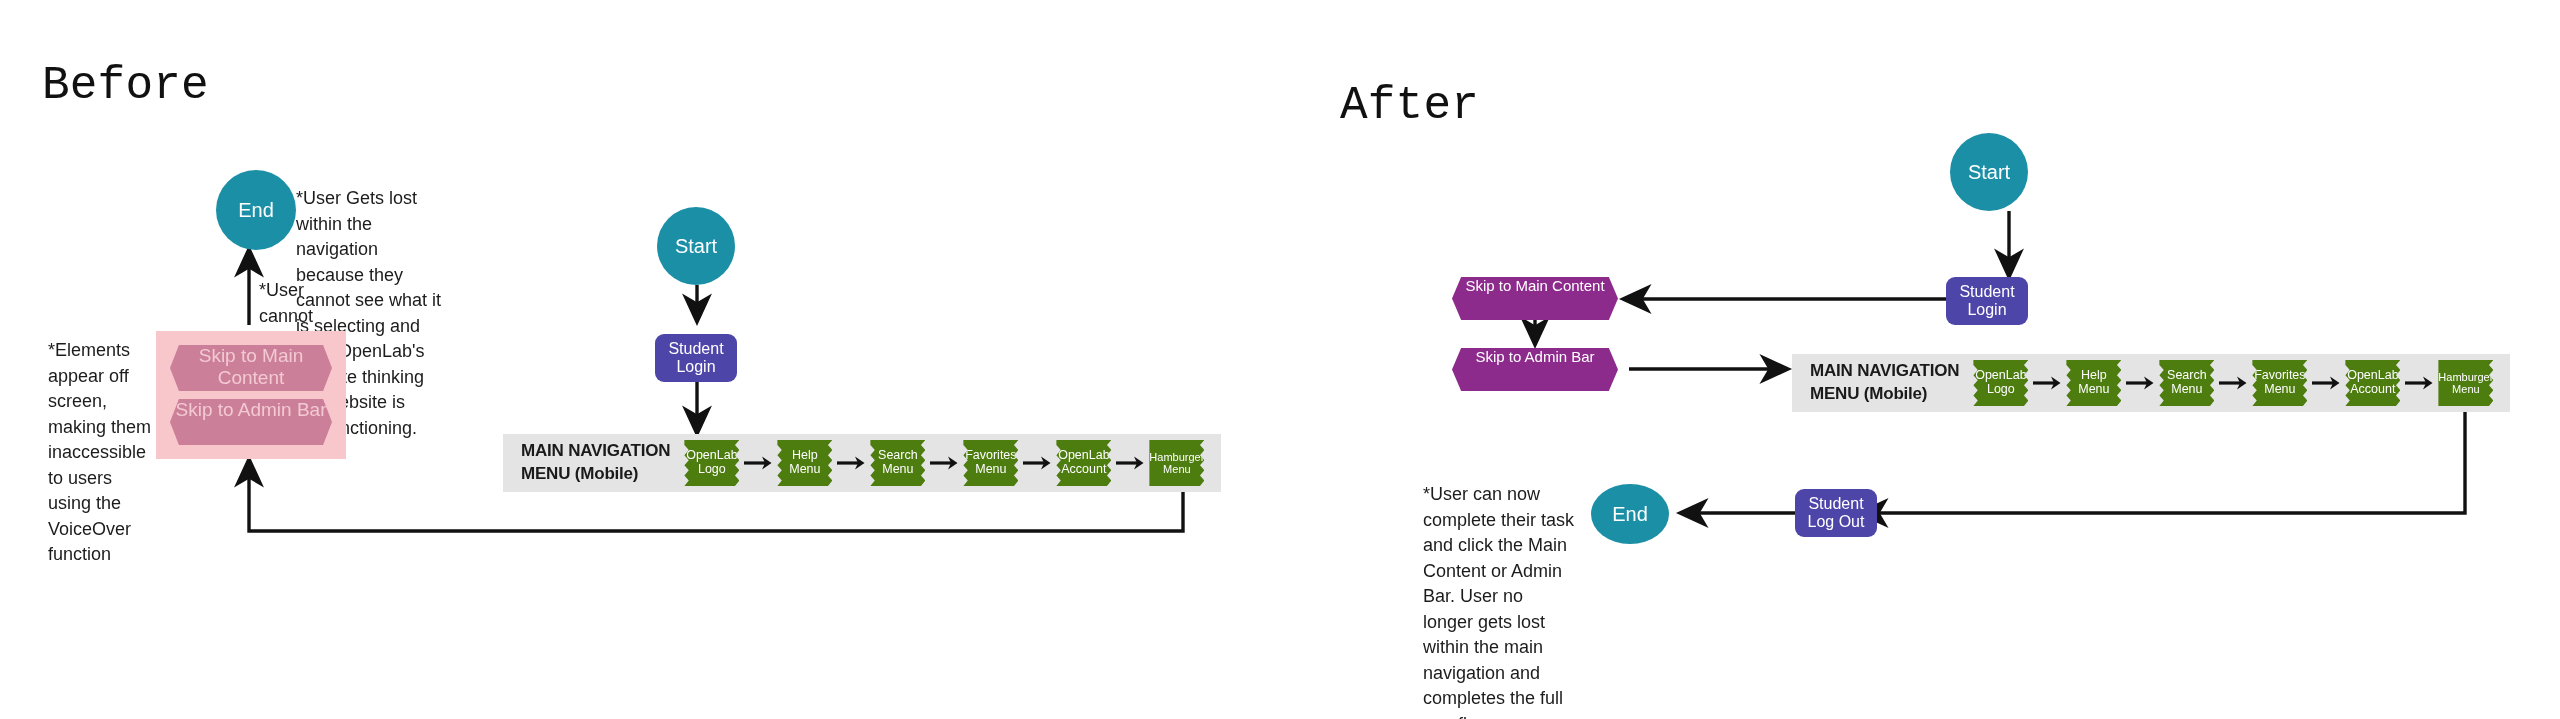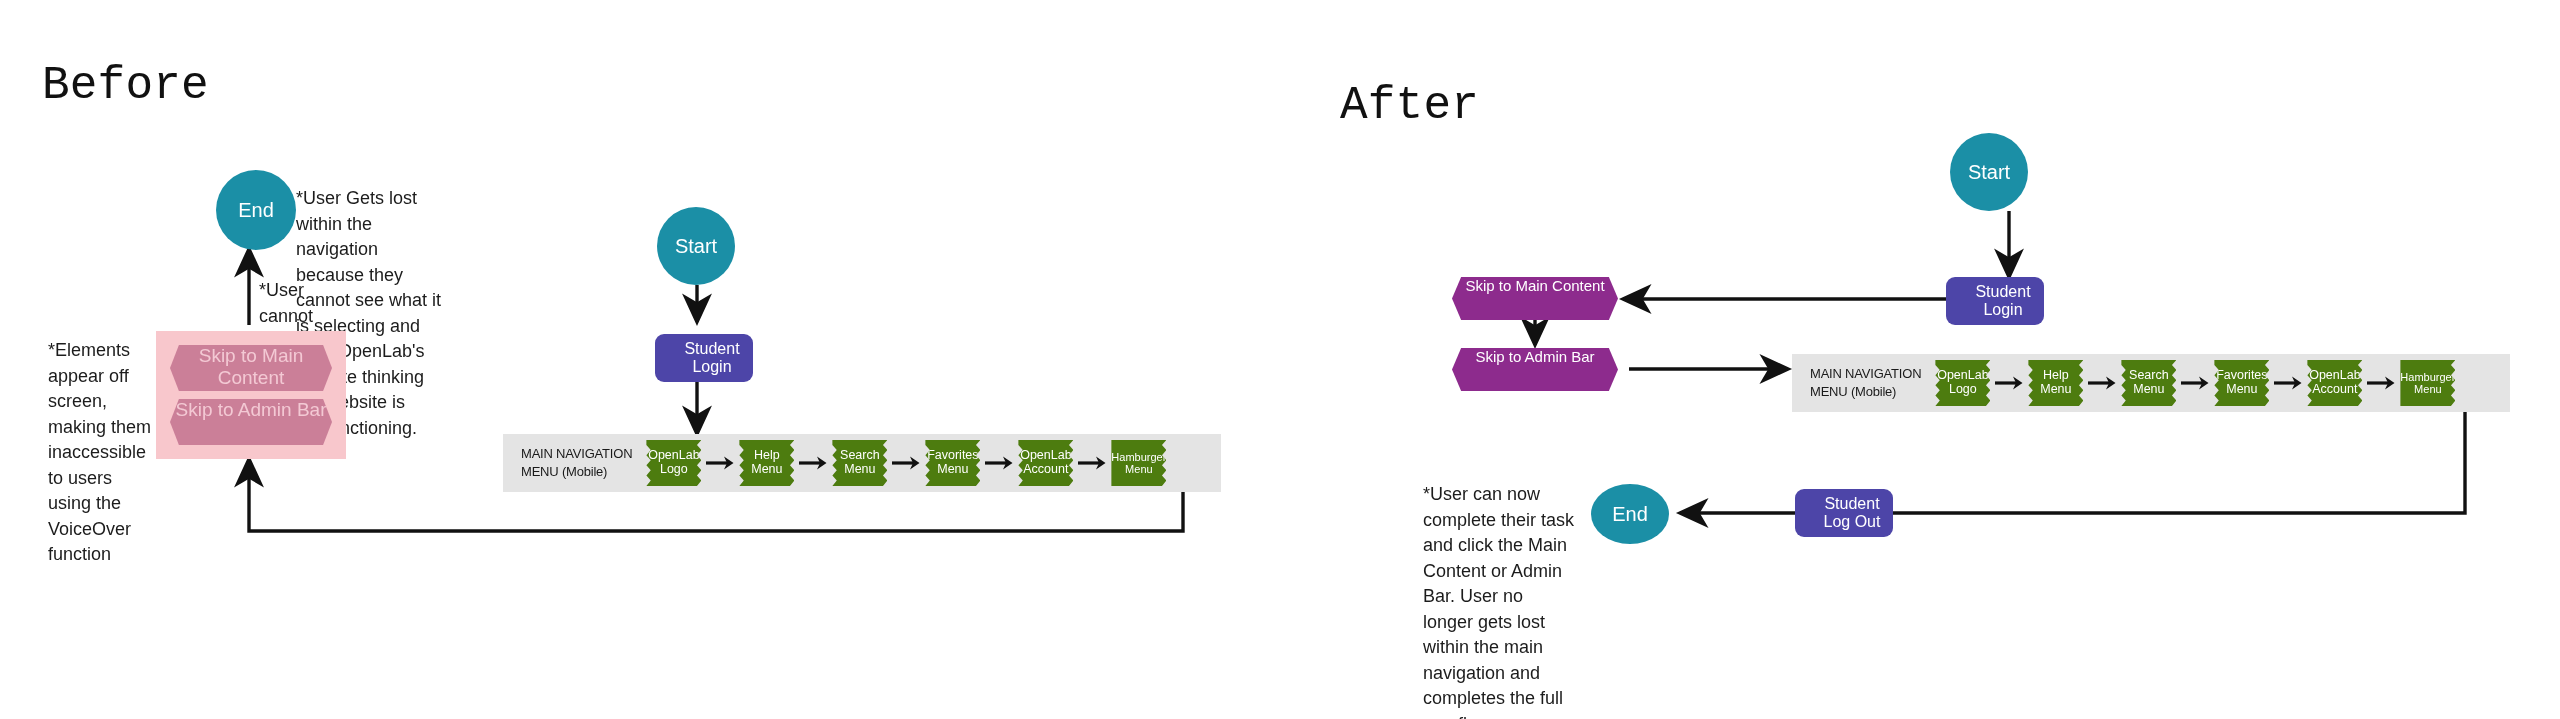--- a/index.html
+++ b/index.html
@@ -20,39 +20,39 @@
 
   
   .node-circle{
     border-radius:50%;
     display:flex;align-items:center;justify-content:center;
     color:#ffffff;font-size:20px;font-weight:400;
   }
   .node-rect{
     border-radius:9px;
     display:flex;flex-direction:column;align-items:center;justify-content:center;
-    color:#ffffff;font-size:19px;line-height:1.12;text-align:center;padding-left:16px;
+    color:#ffffff;font-size:19px;line-height:1.12;text-align:center;
   }
 
   
   .hexagon{
     display:flex;align-items:flex-start;justify-content:center;
     text-align:center;color:#ffffff;
     clip-path:polygon(5.5% 0%, 94.5% 0%, 100% 50%, 94.5% 100%, 5.5% 100%, 0% 50%);
   }
   .hex-before{color:#f3c9d4;font-size:19px;}
   .hex-after{color:#ffffff;font-size:21px;}
 
   
   .pink-panel{background:#f8c7cc;}
 
   
   .nav-strip{background:#e4e4e4;display:flex;align-items:center;}
   .nav-label{
-    font-size:13px;font-weight:400;color:#1a1a1a;line-height:1.35;
+    font-size:17px;font-weight:700;color:#1a1a1a;line-height:1.35;
     white-space:nowrap;letter-spacing:-0.2px;
   }
   .nav-items{display:flex;align-items:center;}
   .flag{
     background:#4d7c0f;color:#ffffff;
     display:flex;flex-direction:column;align-items:center;justify-content:center;
     text-align:center;line-height:1.1;
     clip-path:polygon(0% 0%, 100% 0%, 92% 11%, 100% 22%, 92% 33%, 100% 44%, 92% 55%,
                       100% 66%, 92% 77%, 100% 88%, 92% 100%, 0% 100%, 8% 88%, 0% 77%,
                       8% 66%, 0% 55%, 8% 44%, 0% 33%, 8% 22%, 0% 11%);

